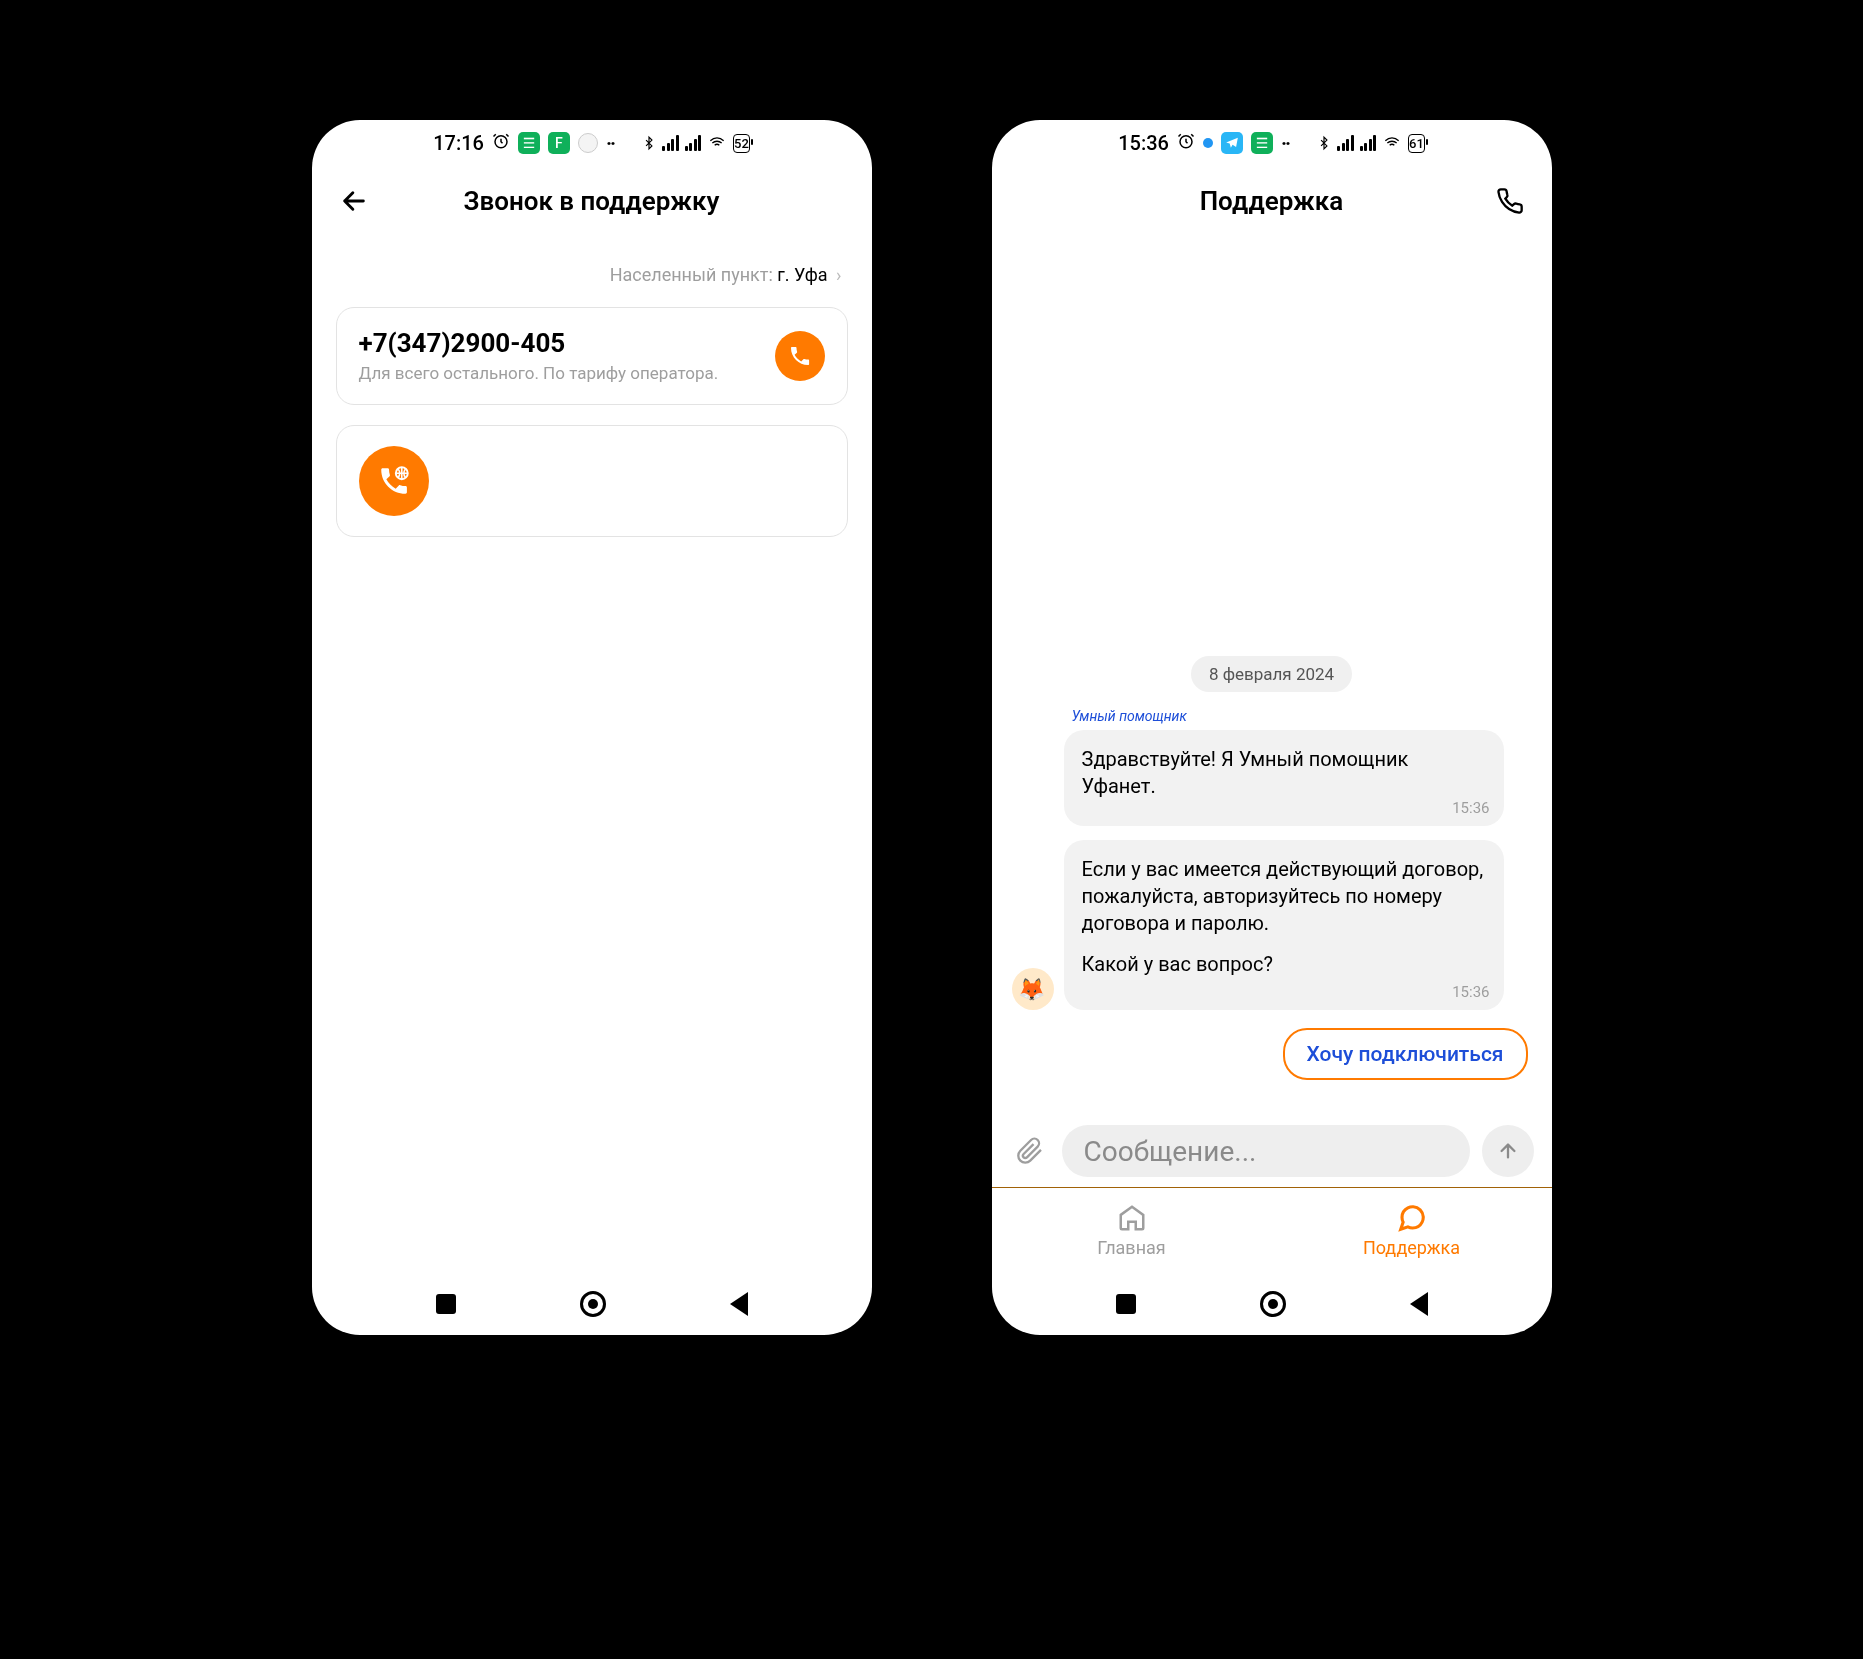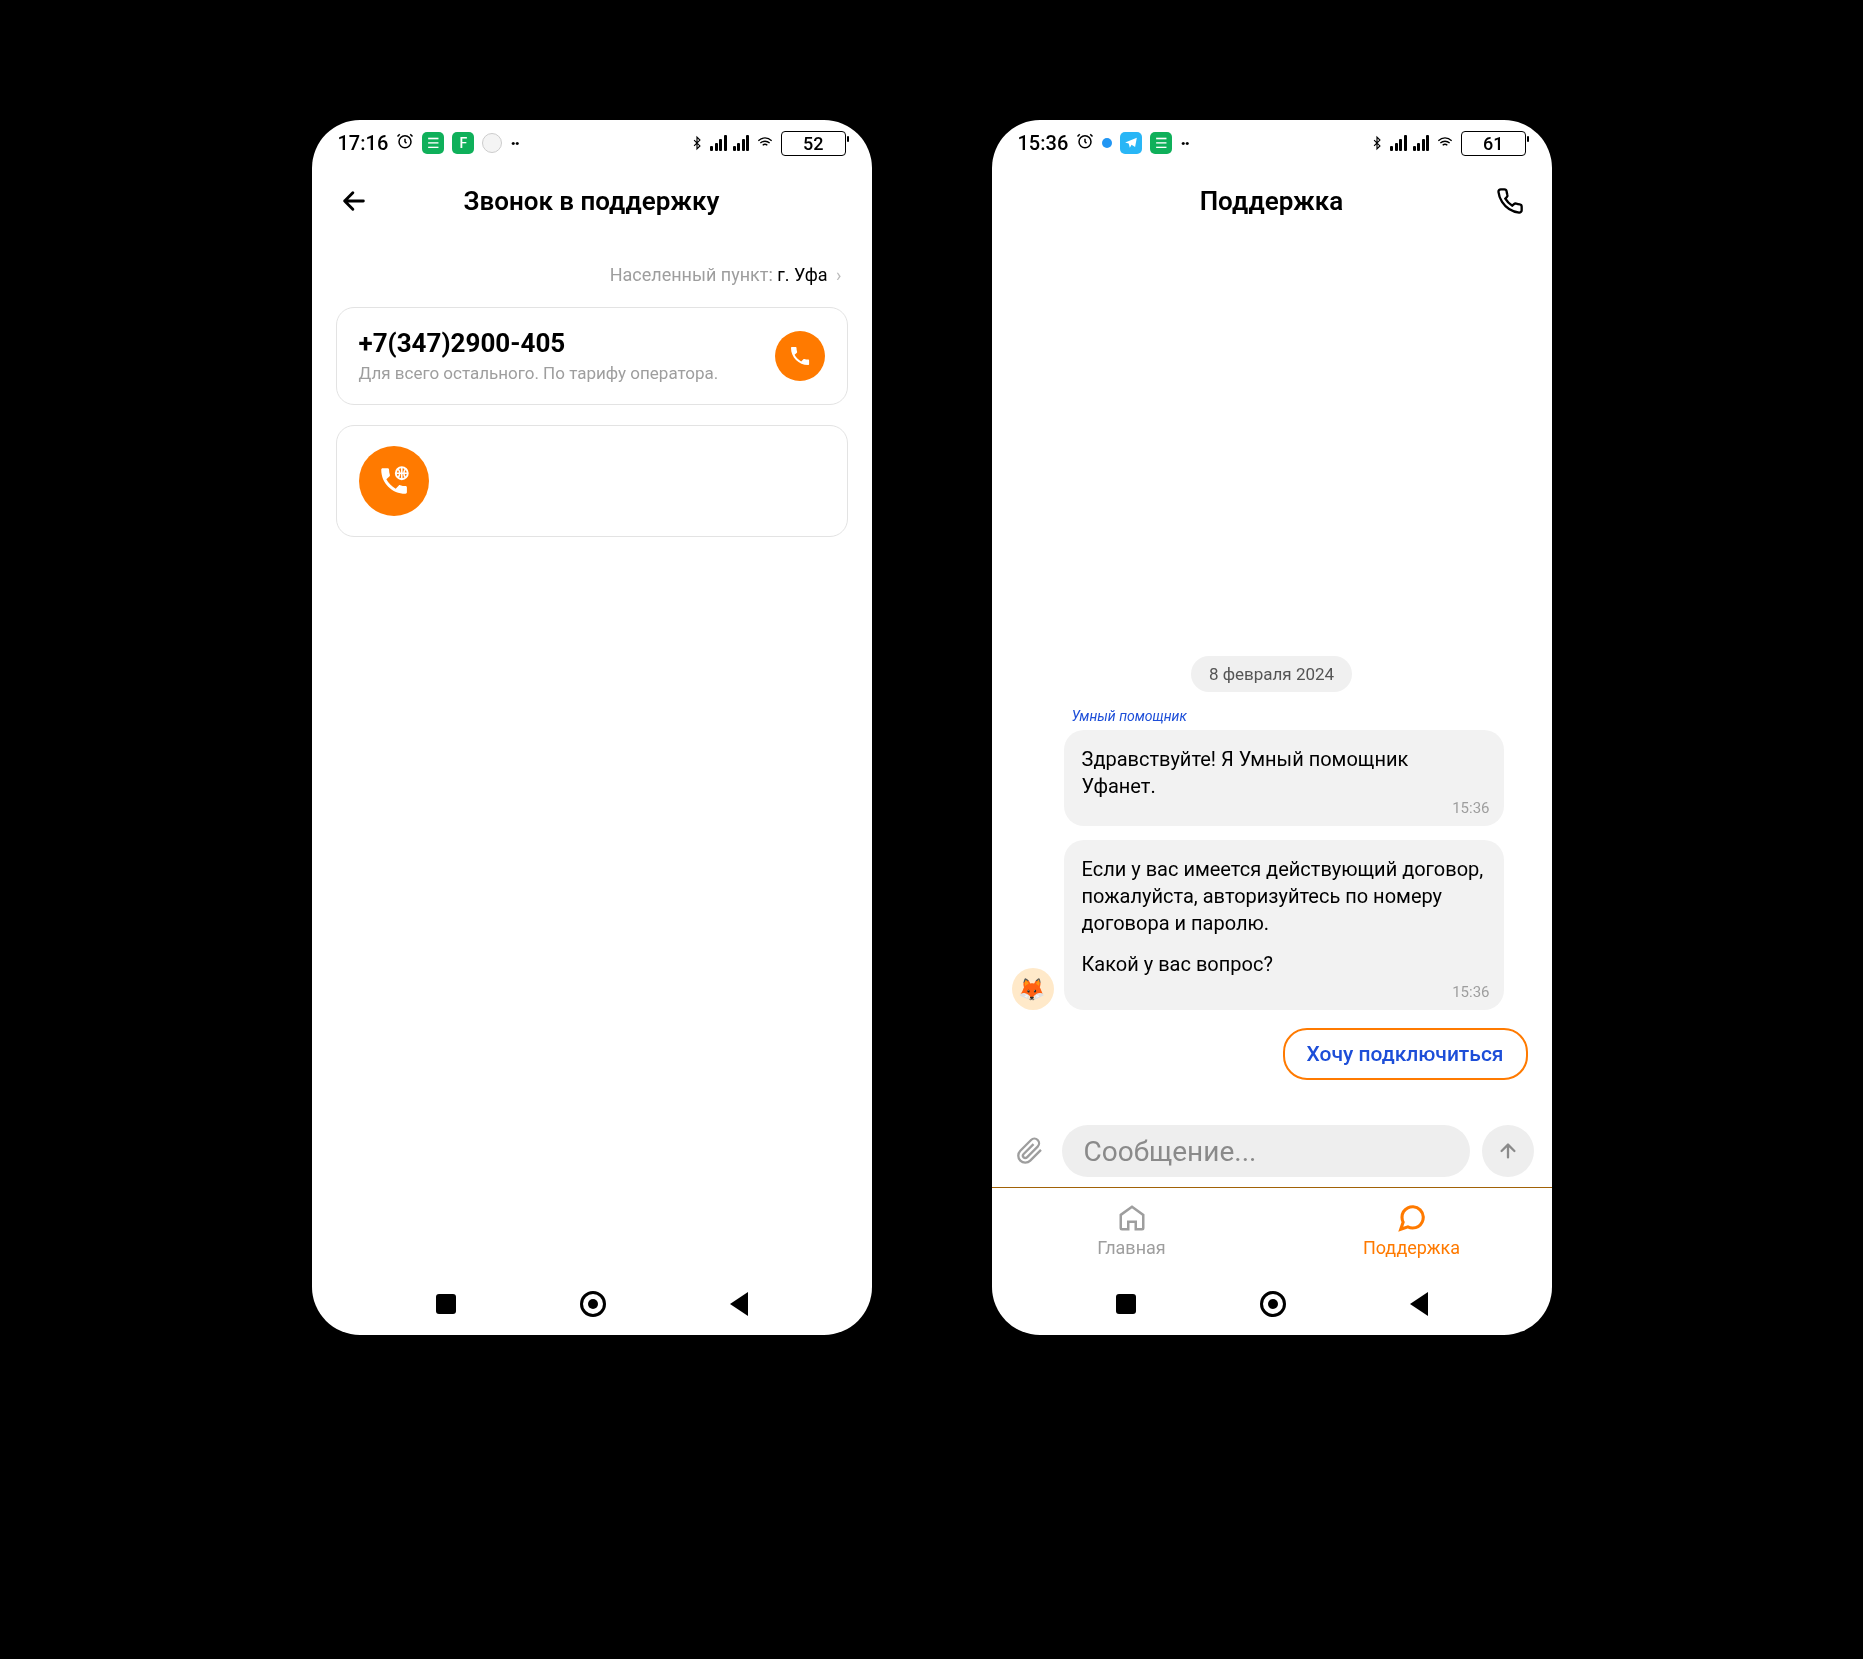--- a/index.html
+++ b/index.html
@@ -21,41 +21,41 @@
     overflow: hidden;
     display: flex;
     flex-direction: column;
     position: relative;
   }
   
   .statusbar {
     height: 46px;
     display: flex;
     align-items: center;
-    justify-content: space-between;
+    justify-content: center;
     padding: 0 26px;
     font-size: 20px;
     font-weight: 500;
     gap: 28px;
   }
   .statusbar .left { display: flex; align-items: center; gap: 8px; }
   .statusbar .right { display: flex; align-items: center; gap: 6px; font-size: 15px; }
   .status-dot { width: 22px; height: 22px; border-radius: 5px; display: inline-flex; align-items: center; justify-content: center; font-size:14px; color:#fff; }
   .dot-green  { background:#0fb05a; }
   .dot-green2 { background:#0fb05a; }
   .dot-orange { background:#f4f4f4; border:1px solid #ccc; border-radius:50%; width:20px; height:20px; }
   .dot-blue   { width:10px; height:10px; border-radius:50%; background:#2196f3; }
   .dot-tg     { background:#29b6f6; width:22px; height:22px; border-radius:5px; }
   .dot-wa2    { background:#0fb05a; width:22px; height:22px; border-radius:5px; }
   .dots2      { font-weight:700; letter-spacing:-2px; }
   .sig { display:inline-flex; align-items:flex-end; gap:1.5px; height:16px; }
   .sig span { width:3px; background:#000; display:inline-block; border-radius:1px;}
   .sig span:nth-child(1){height:5px;} .sig span:nth-child(2){height:8px;}
   .sig span:nth-child(3){height:12px;} .sig span:nth-child(4){height:16px;}
-  .batt { border:1.5px solid #000; border-radius:4px; padding:1px 21px; font-size:18px; letter-spacing:0; position:relative; }
+  .batt { border:1.5px solid #000; border-radius:4px; padding:1px 0; font-size:13px; letter-spacing:0; position:relative; }
   .batt::after{content:""; position:absolute; right:-4px; top:4px; width:2px; height:6px; background:#000; border-radius:1px;}
 
   
   .appbar {
     height: 70px;
     display: flex;
     align-items: center;
     padding: 0 22px;
     position: relative;
   }

